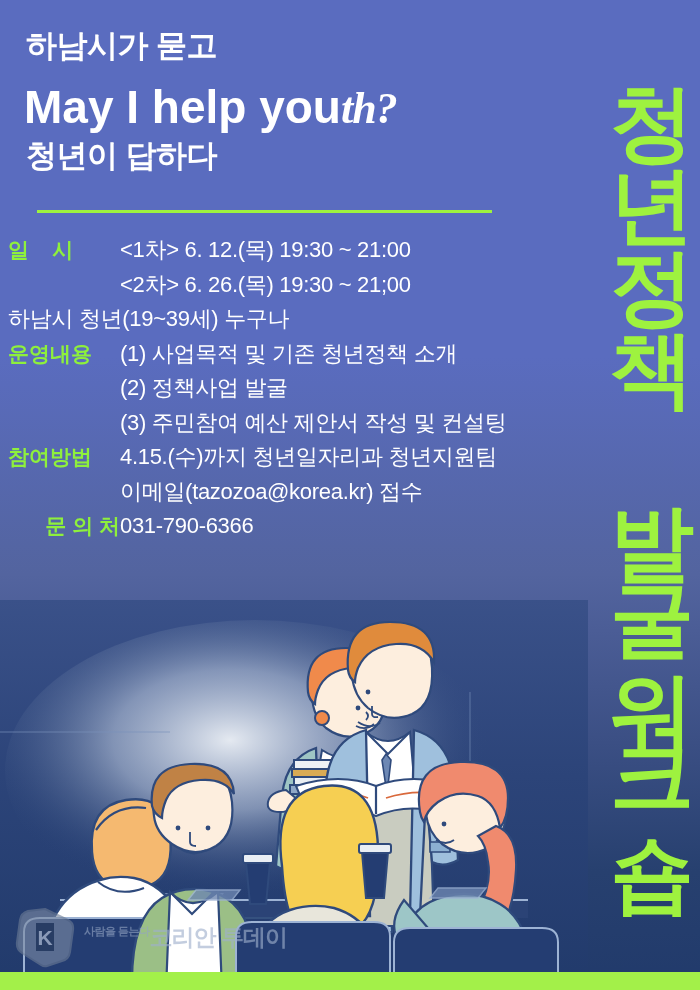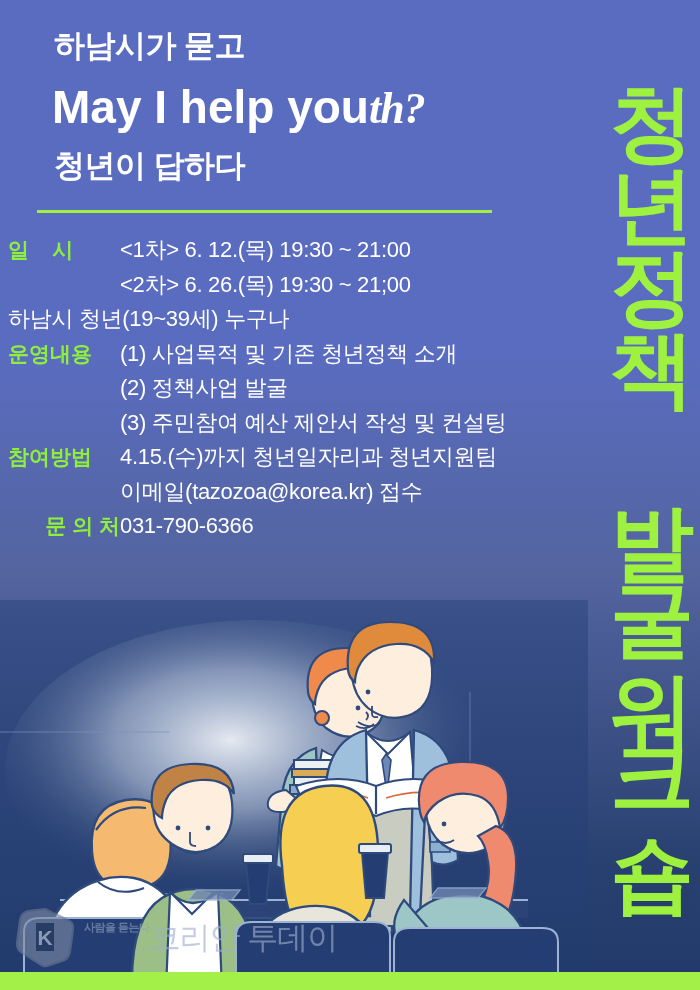--- a/index.html
+++ b/index.html
@@ -36,36 +36,36 @@
     letter-spacing:-2px;
     text-align:center;
     writing-mode:vertical-rl;
     text-orientation:upright;
     white-space:pre;
   }
   .vert-a{ top:24px; }
   .vert-b{ top:612px; }
 
   
-  .head{ position:absolute; left:52px; top:28px; width:520px; z-index:5; }
+  .head{ position:absolute; left:24px; top:28px; width:520px; z-index:5; }
   .head-line1{
     color:#ffffff; font-weight:700; font-size:31px; letter-spacing:-0.5px;
     line-height:1.18; margin:0 0 2px 2px;
   }
   .head-line2{
     color:#ffffff; font-weight:700; font-size:46px; letter-spacing:0px;
     line-height:1.1; margin:17px 0 4px 0; white-space:nowrap;
   }
   .head-line2 .th{
     font-family:"Liberation Serif","DejaVu Serif",serif;
     font-style:italic; font-weight:700; font-size:44px; letter-spacing:-1px;
   }
   .head-line3{
     color:#ffffff; font-weight:700; font-size:31px; letter-spacing:-0.5px;
-    line-height:1.2; margin:14px 0 0 2px;
+    line-height:1.2; margin:4px 0 0 2px;
   }
   .rule{
     position:absolute; left:37px; top:210px; width:455px; height:3px;
     background:#9ef23f; z-index:5;
   }
 
   
   .info{ position:absolute; left:8px; top:236px; width:560px; z-index:5; }
   .row{ display:flex; align-items:baseline; margin-bottom:7px; }
   .lbl{
@@ -92,21 +92,21 @@
     position:absolute; left:14px; bottom:22px; z-index:7;
     display:flex; align-items:center; gap:8px; opacity:.62;
   }
   .wm-mark{ width:62px;height:62px; flex:0 0 62px; }
   .wm-txt{ display:flex; flex-direction:row; line-height:1; }
   .wm-tag{
     color:#93a4c2; font-size:11px; font-weight:700; letter-spacing:-0.5px;
     margin-bottom:3px;
   }
   .wm-name{
-    color:#9fb0cc; font-size:31px; font-weight:400; letter-spacing:-1px;
+    color:#9fb0cc; font-size:23px; font-weight:700; letter-spacing:-1px;
   }
 
   
   .footbar{
     position:absolute; left:0; bottom:0; width:700px; height:18px;
     background:#a3f049; z-index:9;
   }
 </style>
 </head>
 <body>

